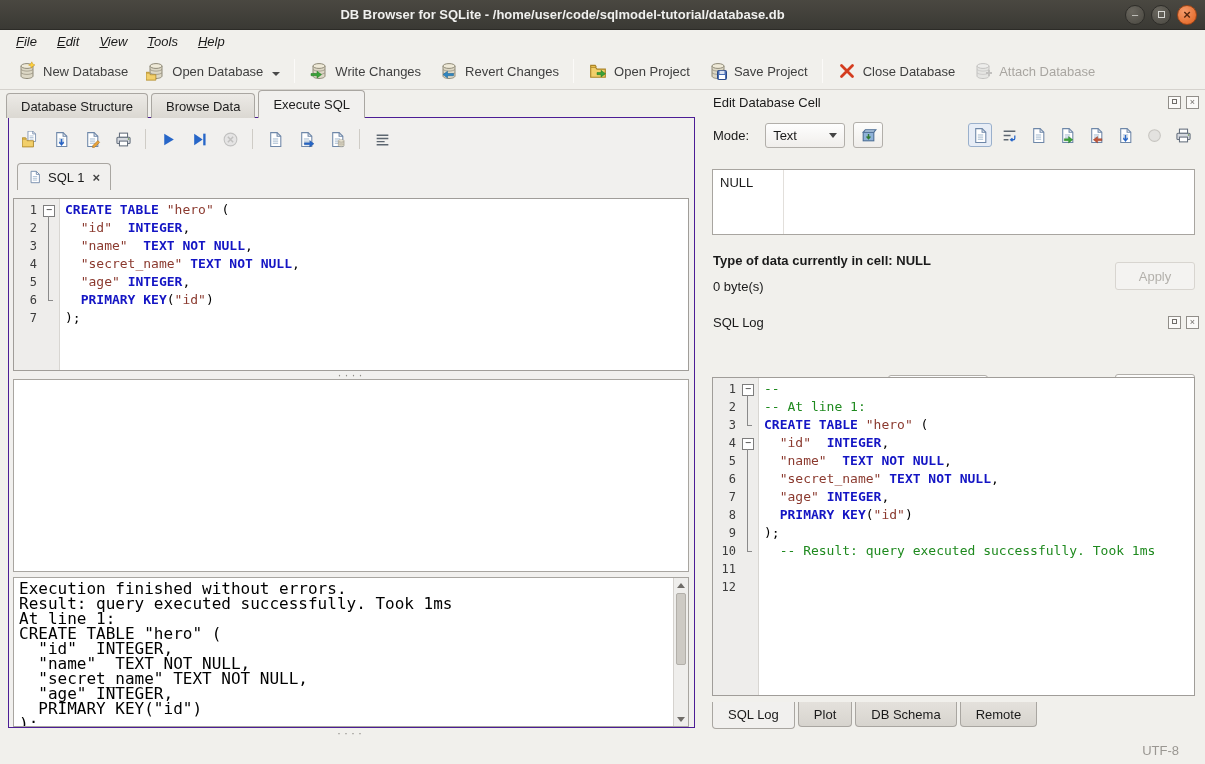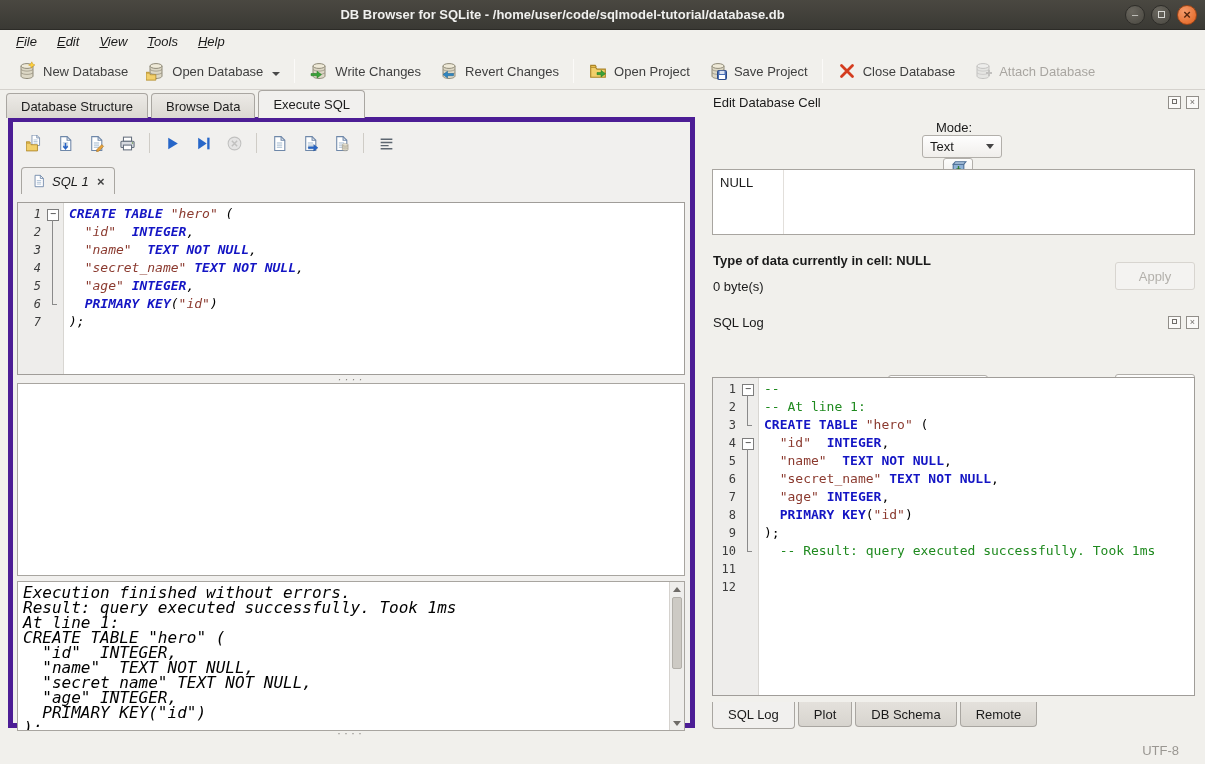--- a/index.html
+++ b/index.html
@@ -41,21 +41,21 @@
   .right-pane { position:absolute; top:90px; left:705px; right:0; bottom:28px; }
 
   
   .main-tabs { position:absolute; top:0; left:6px; height:28px; display:flex; align-items:flex-end; z-index:2; }
   .tab { margin-right:3px; padding:0 14px; height:25px; line-height:25px;
     background:linear-gradient(#eceae6,#dbd8d2); border:1px solid #a9a6a1; border-bottom:none;
     border-radius:4px 4px 0 0; color:#1c1c1c; }
   .tab.active { background:#f1f0ee; height:28px; line-height:28px; }
 
   .left-frame { position:absolute; top:27px; left:8px; width:687px; bottom:8px;
-    border:5px solid #4c1d95; background:#f1f0ee;font-style:italic; }
+    border:1px solid #4c1d95; background:#f1f0ee; }
 
   
   .sql-toolbar { position:absolute; top:8px; left:8px; height:26px; display:flex; align-items:center; gap:5px; }
   .icbtn { width:26px; height:24px; display:flex; align-items:center; justify-content:center; border-radius:3px; }
   .icbtn.pressed { border:1px solid #9ab0cc; background:#e7edf6; }
   .icbtn.disabled { opacity:.55; }
   .ic16 { width:17px; height:17px; }
   .ssep { width:1px; height:20px; background:#cfccc6; margin:0 4px; }
 
   
@@ -103,21 +103,21 @@
   .sb-thumb { position:absolute; left:2px; right:2px; top:15px; height:72px; background:#cdcac4; border:1px solid #b2afa9; border-radius:2px; }
 
   
   .dock-header { position:absolute; left:8px; right:6px; height:18px; display:flex; align-items:center; }
   .dock-header .t { flex:1; }
   .dockbtns { display:flex; gap:5px; }
   .dkb { width:13px; height:13px; border:1px solid #918e89; background:#fbfaf8; color:#6f6c68;
     font-size:9px; line-height:11px; text-align:center; }
   .dkb .inner-sq { display:block; width:5px; height:5px; border:1px solid #6f6c68; margin:2px auto; }
 
-  .mode-row { position:absolute; top:30px; left:8px; right:10px; height:30px; display:flex; align-items:center;flex-direction:column; }
+  .mode-row { position:absolute; top:30px; left:8px; right:10px; height:30px; display:flex; align-items:center; }
   .select { display:inline-flex; align-items:center; background:linear-gradient(#fefefe,#f0eeeb);
     border:1px solid #b2afaa; border-radius:3px; padding:3px 7px; height:25px; }
   .chev { width:0; height:0; border-left:4px solid transparent; border-right:4px solid transparent;
     border-top:5px solid #444; margin-left:10px; }
   .sqbtn { width:30px; height:26px; display:flex; align-items:center; justify-content:center;
     border:1px solid #b2afaa; border-radius:3px; background:linear-gradient(#fdfdfc,#efedea); margin-left:8px; }
   .cell-icons { margin-left:auto; display:flex; gap:5px; align-items:center; }
 
   .cell-editor { position:absolute; top:79px; left:7px; right:10px; height:66px; background:#fff;
     border:1px solid #a8a5a0; padding:5px 7px; }

